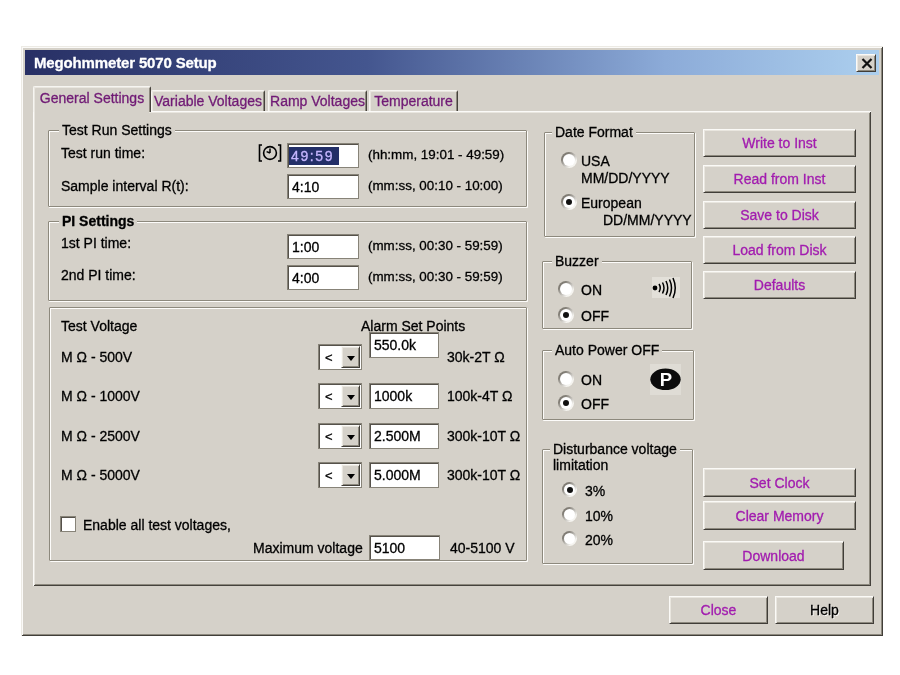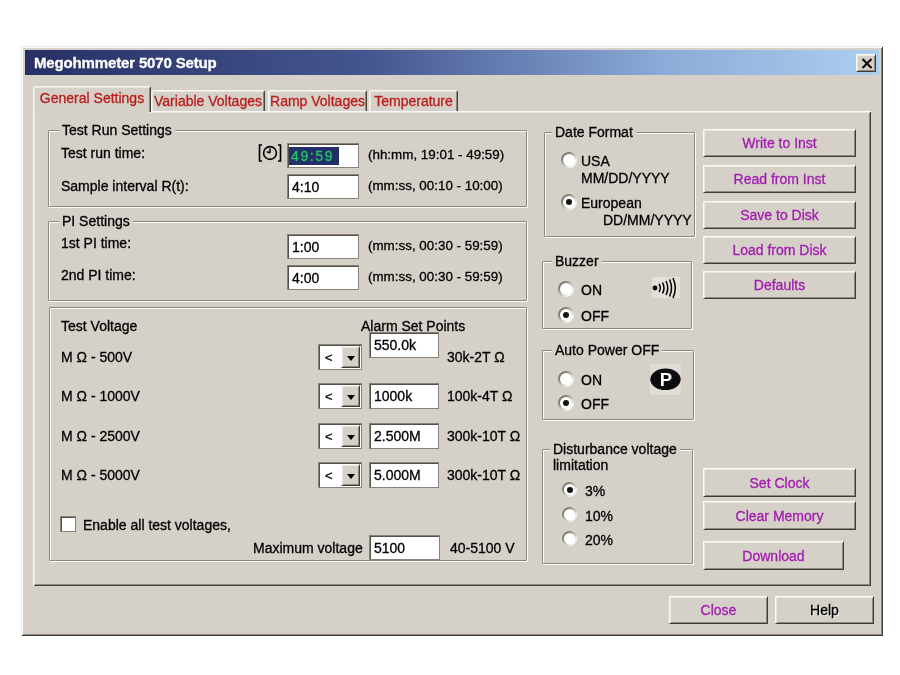--- a/index.html
+++ b/index.html
@@ -19,21 +19,21 @@
 #title { left:25px; top:50px; width:854px; height:25px;
   background: linear-gradient(90deg,#283065 0%,#44568f 40%,#8cabd8 75%,#accfee 100%);
   color:#fff; font-size:15px; font-weight:bold; letter-spacing:-0.15px; line-height:25px; padding-left:9px; }
 #xbtn { left:856px; top:54px; width:20px; height:18px; background:#d5d1c9;
   border:1px solid; border-color:#fbfaf7 #403d38 #403d38 #fbfaf7;
   box-shadow: inset 1px 1px 0 #e9e6df, inset -1px -1px 0 #8d897e; }
 #xbtn svg { position:absolute; left:4px; top:3px; }
 
 
 .tab { background:#d5d1c9; border:1px solid; border-color:#f6f5f1 #45423c #45423c #f6f5f1;
-  border-bottom:none; border-radius:2px 2px 0 0; text-align:center; font-size:14px; color:#b91c1c;
+  border-bottom:none; border-radius:2px 2px 0 0; text-align:center; font-size:14px; color:#701a75;
   box-shadow: inset 1px 1px 0 #e9e6df, inset -1px 0 0 #8d897e; }
 #tab1 { left:33px; top:86px; width:118px; height:26px; line-height:22px; z-index:3; }
 #tab2 { left:151px; top:90px; width:114px; height:21px; line-height:21px; }
 #tab3 { left:268px; top:90px; width:99px;  height:21px; line-height:21px; }
 #tab4 { left:369px; top:90px; width:89px;  height:21px; line-height:21px; }
 
 
 #panel { left:33px; top:111px; width:838px; height:475px; background:#d5d1c9; z-index:2;
   box-shadow: inset 1px 1px 0 #fbfaf8, inset -1px -1px 0 #45423c,
               inset 2px 2px 0 #e9e6df, inset -2px -2px 0 #8d897e; }
@@ -96,29 +96,29 @@
 <div class="txt a" style="left:61px; top:146px;">Test run time:</div>
 <div class="a" style="left:258px; top:144px; width:24px; height:18px; z-index:3;">
   <svg width="24" height="18" viewBox="0 0 24 18">
     <path d="M4 1 L1.5 1 L1.5 17 L4 17" stroke="#000" stroke-width="1.6" fill="none"></path>
     <path d="M20 1 L22.5 1 L22.5 17 L20 17" stroke="#000" stroke-width="1.6" fill="none"></path>
     <circle cx="12" cy="9" r="6.4" stroke="#000" stroke-width="1.6" fill="none"></circle>
     <path d="M12 9 L12 4.6 M12 9 L8.6 7.6" stroke="#000" stroke-width="1.5" fill="none"></path>
   </svg>
 </div>
 <div class="tbox a" style="left:287px; top:143px; width:72px; height:25px; padding:0;">
-  <span style="position:absolute; left:1px; top:3px; width:50px; height:18px; background:#232f68; color:#22c55e; font-size:14px; letter-spacing:1.6px; line-height:18px; padding-left:2px;">49:59</span>
+  <span style="position:absolute; left:1px; top:3px; width:50px; height:18px; background:#232f68; color:#c4b5fd; font-size:14px; letter-spacing:1.6px; line-height:18px; padding-left:2px;">49:59</span>
 </div>
 <div class="txt a" style="left:368px; top:148px; font-size:13.4px;">(hh:mm, 19:01 - 49:59)</div>
 <div class="txt a" style="left:61px; top:179px;">Sample interval R(t):</div>
 <div class="tbox a" style="left:287px; top:174px; width:72px; height:25px;">4:10</div>
 <div class="txt a" style="left:368px; top:179px; font-size:13.4px;">(mm:ss, 00:10 - 10:00)</div>
 
 <div class="grp a" style="left:48px; top:221px; width:479px; height:80px;"></div>
-<div class="glab a" style="left:59px; top:214px;">PI Settings</div>
+<div class="glab a" style="left:59px; top:214px;font-weight:bold;">PI Settings</div>
 <div class="txt a" style="left:61px; top:236px;">1st PI time:</div>
 <div class="tbox a" style="left:287px; top:234px; width:72px; height:25px;">1:00</div>
 <div class="txt a" style="left:368px; top:239px; font-size:13.4px;">(mm:ss, 00:30 - 59:59)</div>
 <div class="txt a" style="left:61px; top:268px;">2nd PI time:</div>
 <div class="tbox a" style="left:287px; top:265px; width:72px; height:25px;">4:00</div>
 <div class="txt a" style="left:368px; top:270px; font-size:13.4px;">(mm:ss, 00:30 - 59:59)</div>
 
 <div class="grp a" style="left:49px; top:307px; width:478px; height:254px;"></div>
 <div class="txt a" style="left:61px; top:319px;">Test Voltage</div>
 <div class="txt a" style="left:361px; top:319px;">Alarm Set Points</div>

